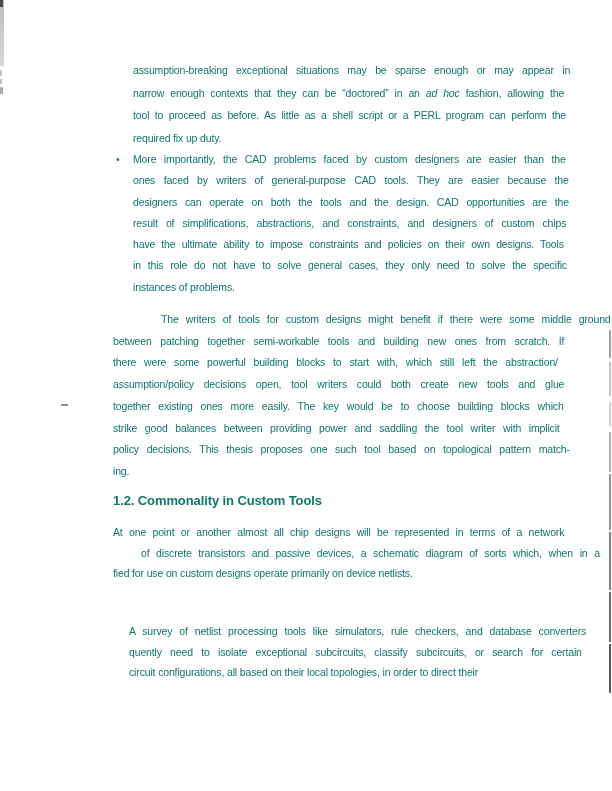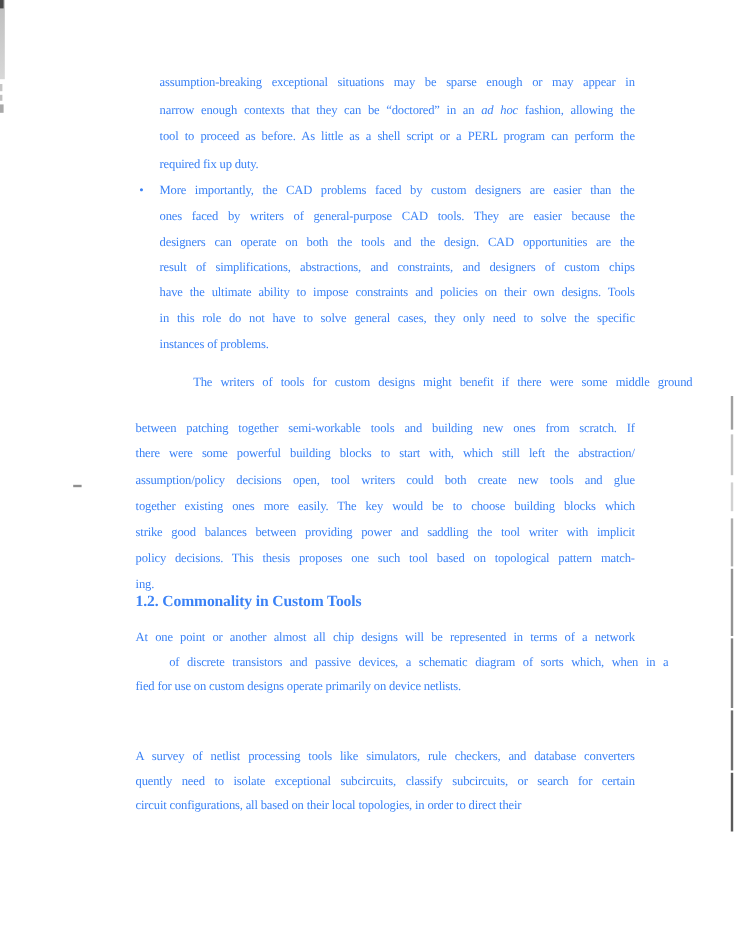--- a/index.html
+++ b/index.html
@@ -1,31 +1,31 @@
 <!DOCTYPE html>
 <html><head>
 <meta charset="utf-8">
 <style>
   * { margin:0; padding:0; box-sizing:border-box; }
   html,body { background:#ffffff; }
   body { width:612px; height:791px; }
   .page {
     position:relative; width:612px; height:693px; background:#ffffff;
-    overflow:hidden; color:#3b82f6;
-    font-family:Liberation Serif, serif;
+    overflow:hidden; color:#0f766e;
+    font-family:Liberation Sans, sans-serif;
   }
   .textblock { position:absolute; font-size:10.5px; letter-spacing:-0.15px; }
   .tline { width:100%; }
   .ln { display:inline-block; white-space:nowrap; transform-origin:0 50%; }
   .it { font-style:italic; }
   .b0 { left:133px; top:59px;  width:396px; line-height:22.5px; }
   .b1 { left:133px; top:149px; width:396px; line-height:21.3px; }
   .b2 { left:113px; top:309px; width:416px; line-height:21.7px; }
   .b3 { left:113px; top:522px; width:416px; line-height:20.5px; }
-  .b4 { left:113px; top:621px; width:416px; line-height:20.5px; }
+  .b4 { left:129px; top:621px; width:416px; line-height:20.5px; }
   .bullet { position:absolute; left:116px; top:149px; font-size:10.5px; line-height:21.3px; }
   .heading {
     position:absolute; left:113px; top:493px; font-size:13px; font-weight:bold;
     letter-spacing:-0.1px; line-height:16px;
   }
   .pagenum { position:absolute; left:540px; top:731px; font-size:11px; }
   
   .art { position:absolute; }
   .a-strip   { left:0; top:0; width:4px; height:66px; background:linear-gradient(#bdbdbd,#d8d8d8); }
   .a-corner  { left:0; top:0; width:3px; height:7px; background:#4a4a4a; }
@@ -82,21 +82,21 @@
       <div class="tline"><span class="ln" style="word-spacing: 5.69792px; text-align: right;"><span>ones faced by writers of general-purpose CAD tools. They are easier because the</span></span></div>
       <div class="tline"><span class="ln" style="word-spacing: 5.01683px;"><span>designers can operate on both the tools and the design. CAD opportunities are the</span></span></div>
       <div class="tline"><span class="ln" style="word-spacing: 5.35625px;"><span>result of simplifications, abstractions, and constraints, and designers of custom chips</span></span></div>
       <div class="tline"><span class="ln" style="word-spacing: 3.41707px;"><span>have the ultimate ability to impose constraints and policies on their own designs. Tools</span></span></div>
       <div class="tline"><span class="ln" style="word-spacing: 4.06055px;"><span>in this role do not have to solve general cases, they only need to solve the specific</span></span></div>
       <div class="tline"><span class="ln" style="word-spacing: 0px;"><span>instances of problems.</span></span></div>
     </div>
 
   <div class="textblock b2">
       <div class="tline"><span class="ln" style="word-spacing: 4.34933px; margin-left: 48px;"><span>The writers of tools for custom designs might benefit if there were some middle ground</span></span></div>
-      <div class="tline"><span class="ln" style="word-spacing: 5.8821px; margin-top: 16px;"><span>between patching together semi-workable tools and building new ones from scratch. If</span></span></div>
+      <div class="tline"><span class="ln" style="word-spacing: 5.8821px;"><span>between patching together semi-workable tools and building new ones from scratch. If</span></span></div>
       <div class="tline"><span class="ln" style="word-spacing: 5.1226px;"><span>there were some powerful building blocks to start with, which still left the abstraction/</span></span></div>
       <div class="tline"><span class="ln" style="word-spacing: 6.97869px;"><span>assumption/policy decisions open, tool writers could both create new tools and glue</span></span></div>
       <div class="tline"><span class="ln" style="word-spacing: 5.13101px;"><span>together existing ones more easily. The key would be to choose building blocks which</span></span></div>
       <div class="tline"><span class="ln" style="word-spacing: 4.89323px;"><span>strike good balances between providing power and saddling the tool writer with implicit</span></span></div>
       <div class="tline"><span class="ln" style="word-spacing: 4.94401px;"><span>policy decisions. This thesis proposes one such tool based on topological pattern match-</span></span></div>
       <div class="tline"><span class="ln" style="word-spacing: 0px;"><span>ing.</span></span></div>
     </div>
 
   <h2 class="heading">1.2. Commonality in Custom Tools</h2>
 

